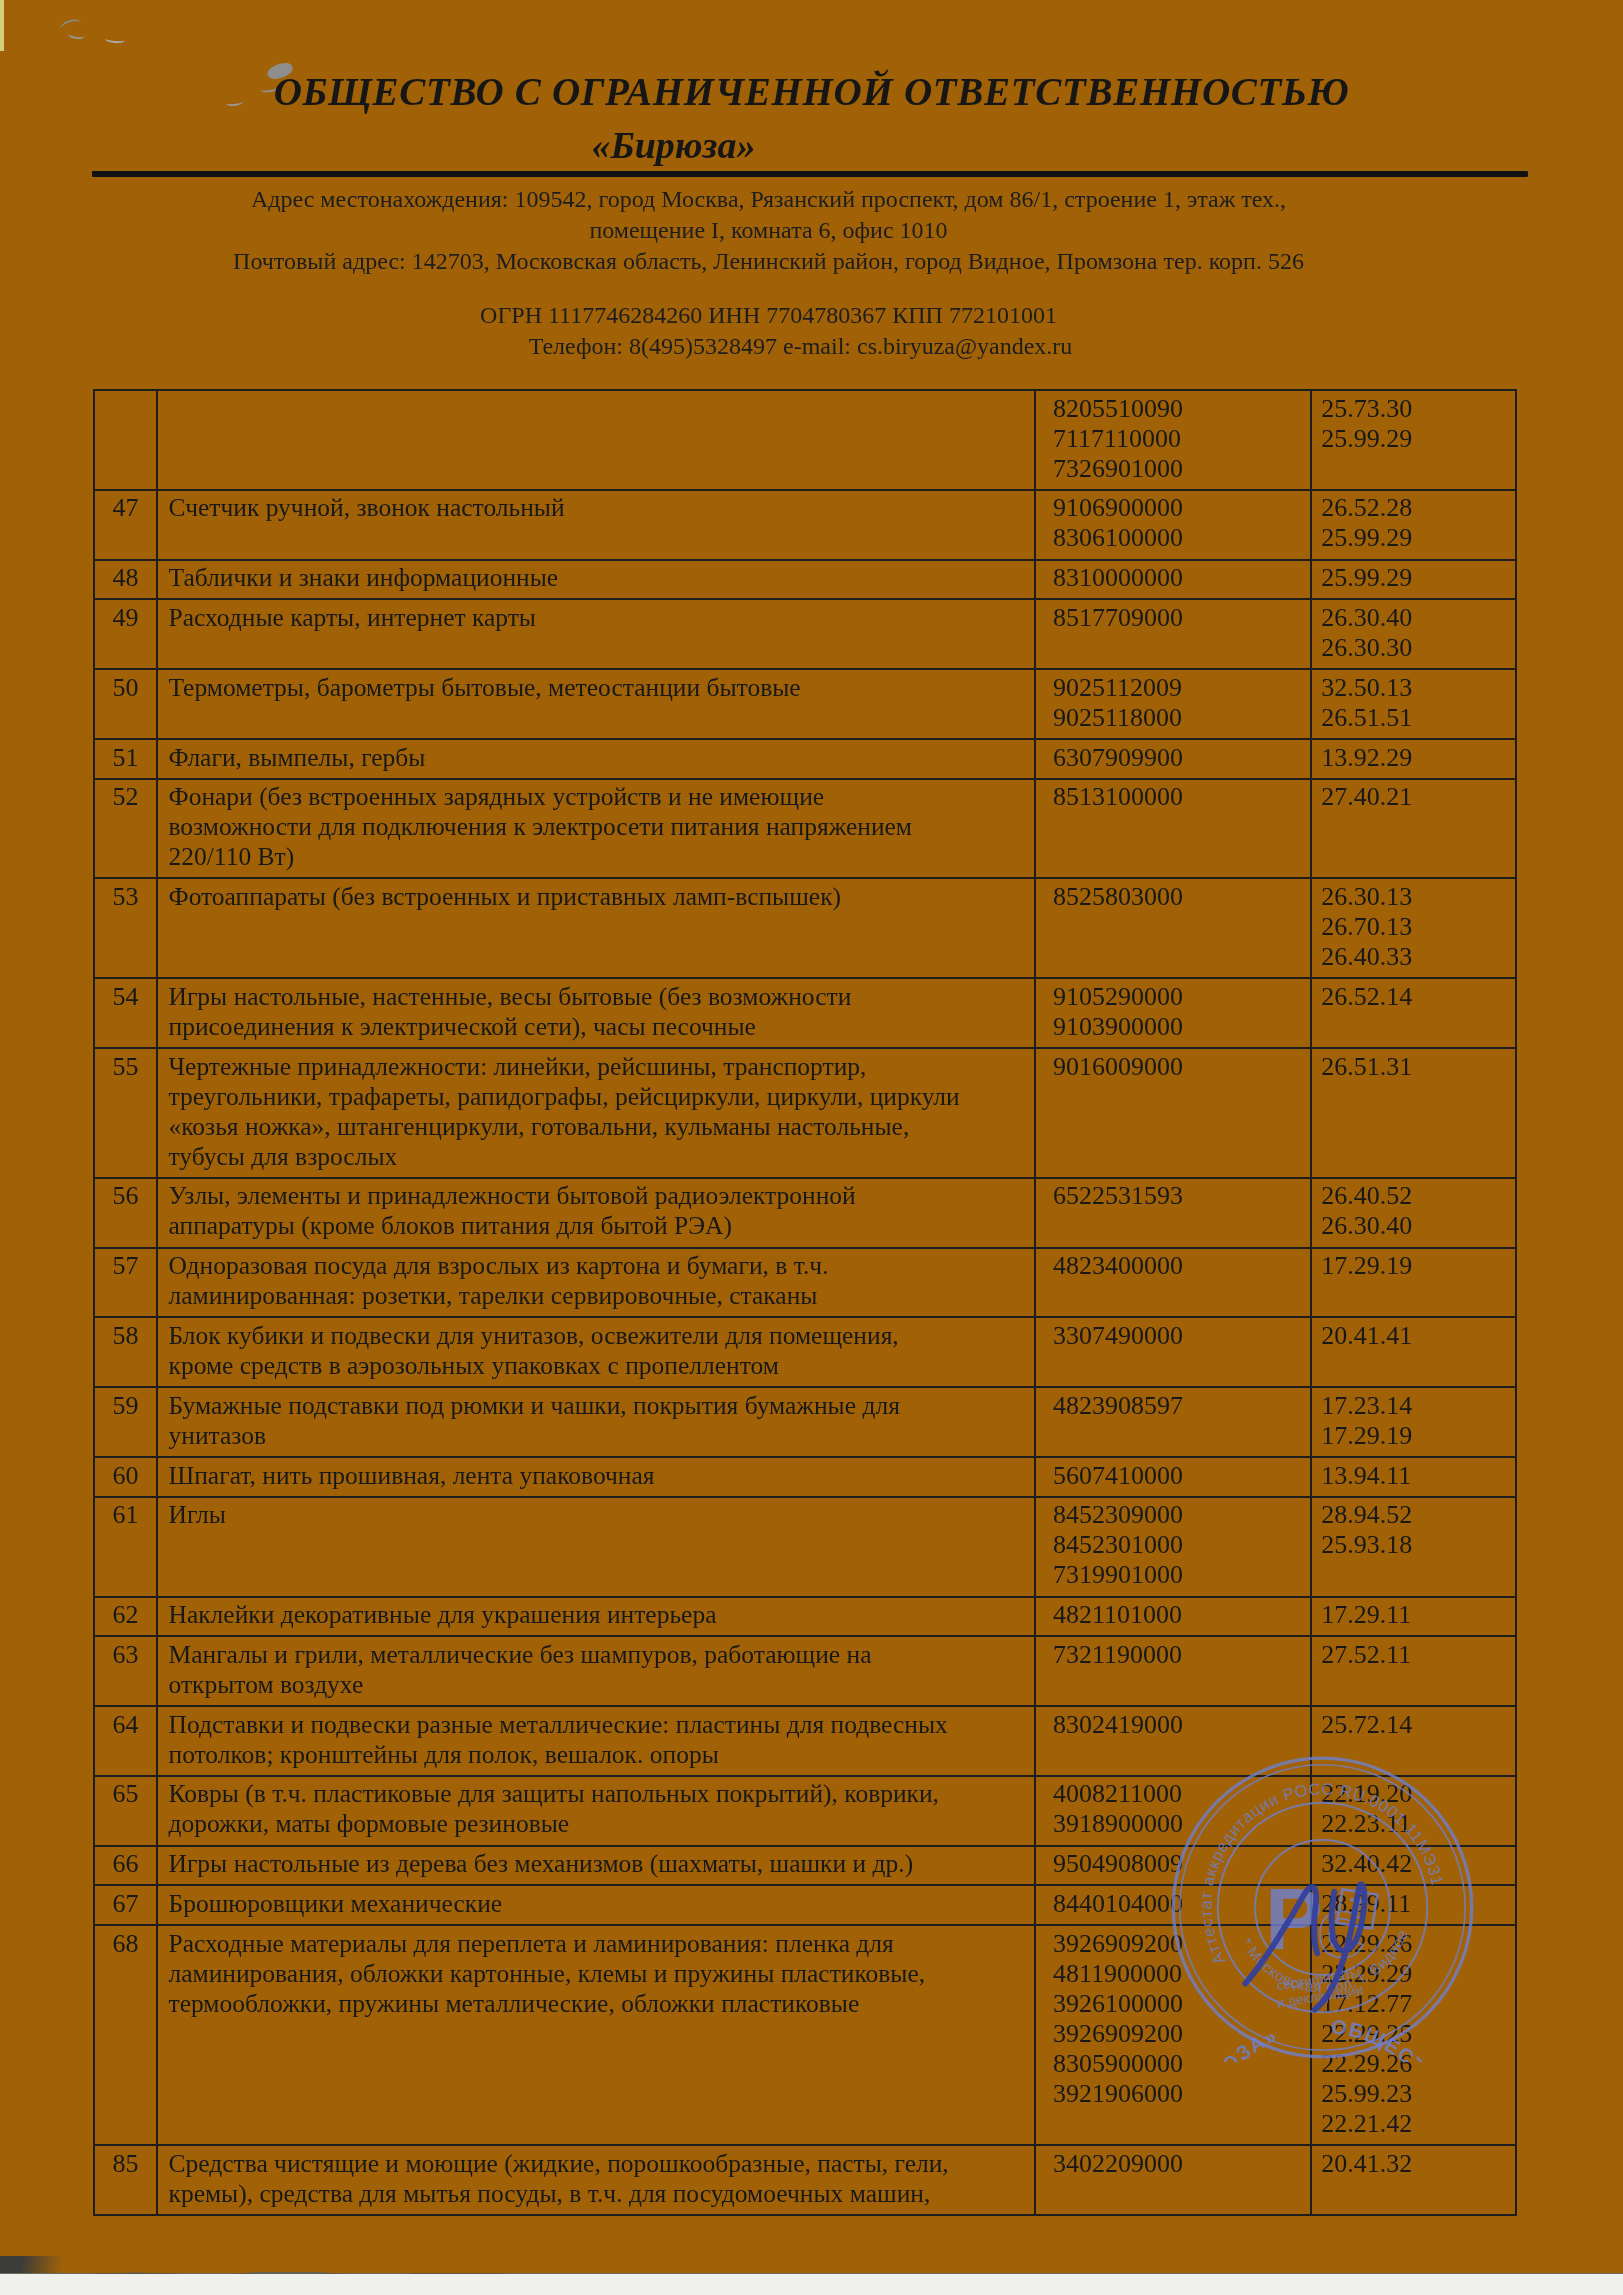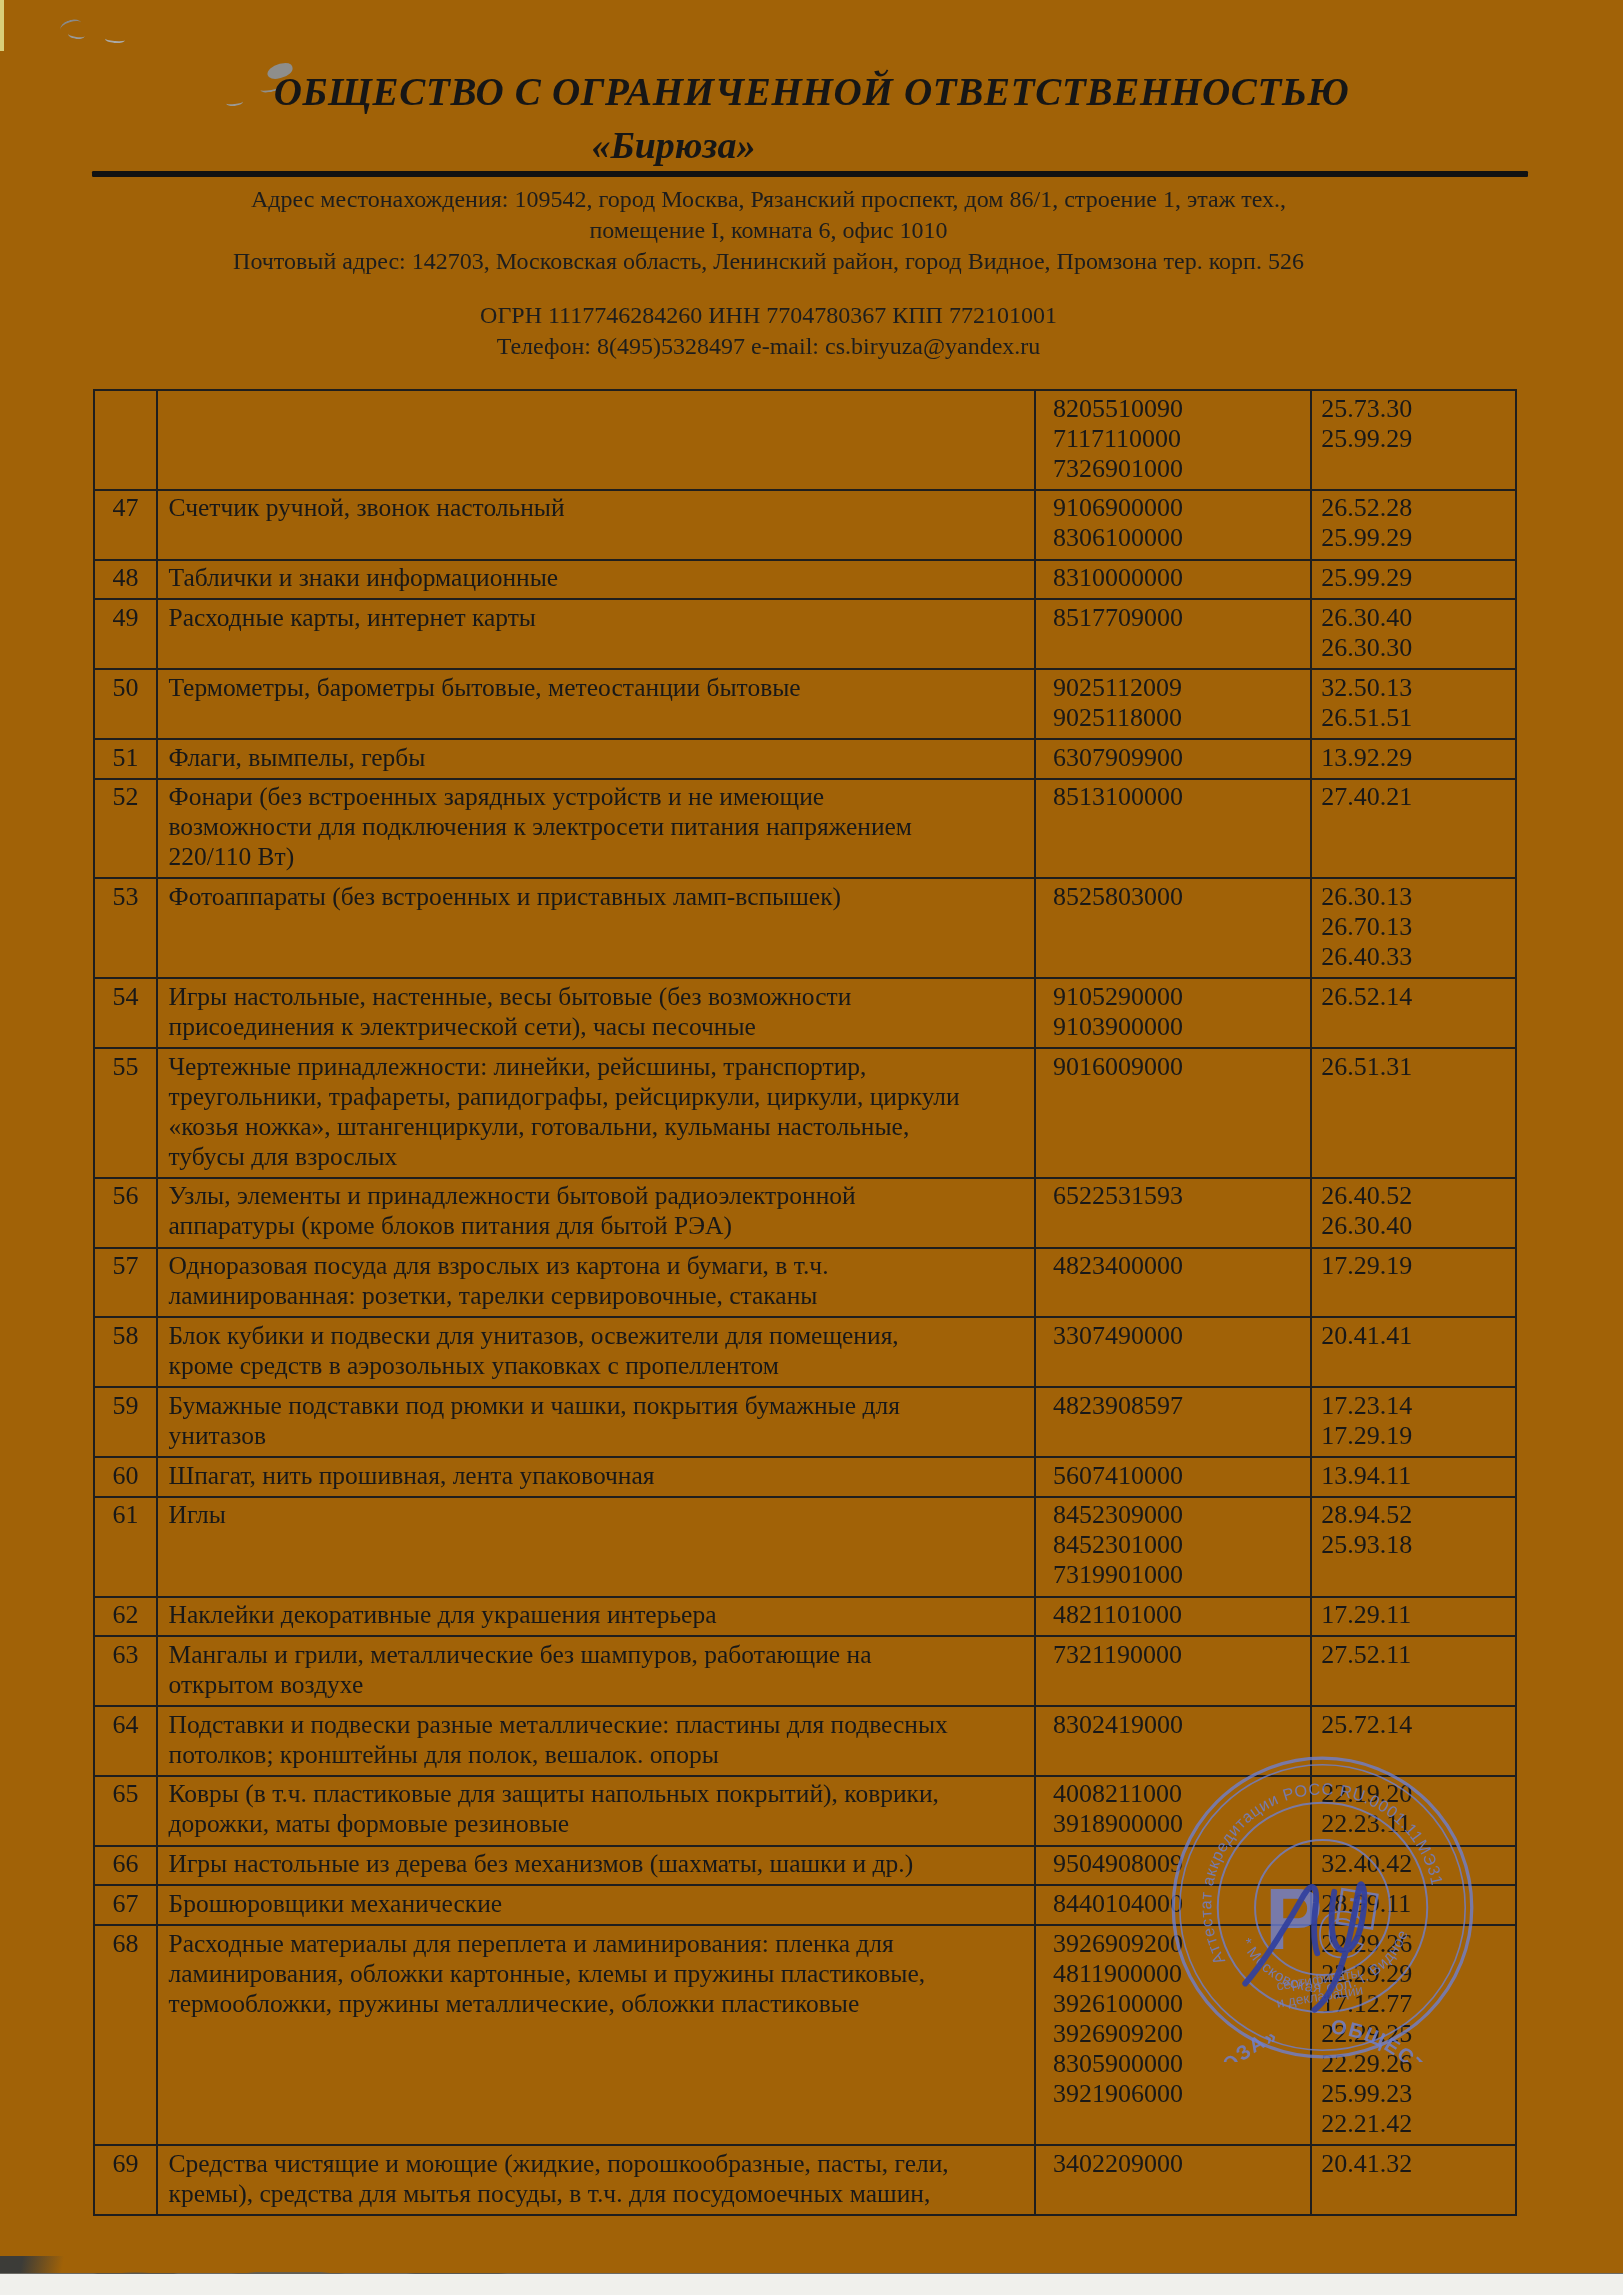--- a/index.html
+++ b/index.html
@@ -59,21 +59,21 @@
   }
   .rule{
     position:absolute;left:92px;top:171px;width:1436px;height:5.9px;
     background:#121212;border-radius:1.3px;
   }
   .addr{position:absolute;left:0;width:1537px;text-align:center;font-size:24px;color:#1d1d1d;}
   .addr1{top:186px;}
   .addr2{top:217px;}
   .addr3{top:248px;}
   .ogrn{top:302px;}
-  .contact{top:333px;}
+  .contact{top:333px;padding-left:32px;}
 
   table.goods{
     position:absolute;left:93px;top:389px;width:1422px;
     border-collapse:collapse;table-layout:fixed;
     font-size:26px;color:#181818;
   }
   table.goods td{
     border:2px solid #1e1e1e;
     vertical-align:top;
     padding:2.6px 0 5.2px 0;
@@ -480,21 +480,21 @@
             <div class="ln">22.29.29</div>
             <div class="ln">17.12.77</div>
             <div class="ln">22.29.25</div>
             <div class="ln">22.29.26</div>
             <div class="ln">25.99.23</div>
             <div class="ln">22.21.42</div>
           </td>
         </tr>
         <tr>
           <td class="num">
-            <div class="ln">69</div>
+            <div class="ln">85</div>
           </td>
           <td class="desc">
             <div class="ln">Средства чистящие и моющие (жидкие, порошкообразные, пасты, гели,</div>
             <div class="ln">кремы), средства для мытья посуды, в т.ч. для посудомоечных машин,</div>
           </td>
           <td class="code">
             <div class="ln">3402209000</div>
           </td>
           <td class="okpd">
             <div class="ln">20.41.32</div>

